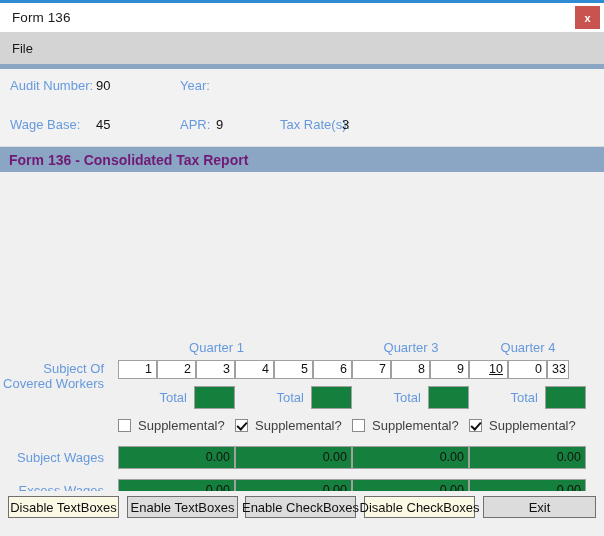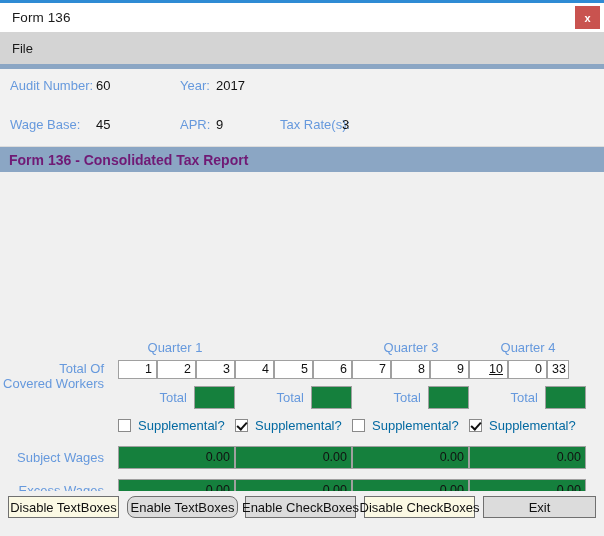--- a/index.html
+++ b/index.html
@@ -174,21 +174,21 @@
     left: 3px;
     top: 0px;
     width: 4px;
     height: 8px;
     border: solid #111111;
     border-width: 0 2px 2px 0;
     transform: rotate(42deg);
   }
   .cblabel {
     margin-left: 7px;
-    color: #0369a1;
+    color: #404040;
     font-size: 13px;
     white-space: nowrap;
   }
 
   
   .footer {
     position: absolute;
     left: 0;
     bottom: 0;
     width: 604px;
@@ -223,42 +223,41 @@
     <div class="close-btn">x</div>
   </div>
 
   <div class="menubar">
     <div class="menu-item">File</div>
   </div>
 
   <div class="infostrip">
     <div class="inforow">
       <span class="lbl f-audit-lbl">Audit Number:</span>
-      <span class="val f-audit-val">60</span>
+      <span class="val f-audit-val">90</span>
       <span class="lbl f-year-lbl">Year:</span>
-      <span class="val f-year-val">2017</span>
     </div>
     <div class="inforow">
       <span class="lbl f-wage-lbl">Wage Base:</span>
       <span class="val f-wage-val">45</span>
       <span class="lbl f-apr-lbl">APR:</span>
       <span class="val f-apr-val">9</span>
       <span class="lbl f-tax-lbl">Tax Rate(s):</span>
       <span class="val f-tax-val">3</span>
     </div>
   </div>
 
   <div class="banner">Form 136 - Consolidated Tax Report</div>
 
   <div class="gridarea" id="gridarea">
-      <div class="qhead" style="left: 116px;">Quarter 1</div>
+      <div class="qhead" style="left: 126px; text-align: right;">Quarter 1</div>
       <div class="qhead" style="left: 352px;">Quarter 3</div>
       <div class="qhead" style="left: 469px;">Quarter 4</div>
       <div class="rowlabel" style="top: 189px;">
-        <div>Total Of</div>
+        <div>Subject Of</div>
         <div>Covered Workers</div>
       </div>
       <div class="tb enabled" style="left: 118px; top: 188px; width: 39px; height: 19px; line-height: 17px;">1</div>
       <div class="tb enabled" style="left: 157px; top: 188px; width: 39px; height: 19px; line-height: 17px;">2</div>
       <div class="tb enabled" style="left: 196px; top: 188px; width: 39px; height: 19px; line-height: 17px;">3</div>
       <div style="position: absolute; left: 145px; top: 218px; width: 42px; text-align: right; color: rgb(102, 153, 221); font-size: 13px;">Total</div>
       <div class="tb blank" style="left: 194px; top: 214px; width: 41px; height: 23px; line-height: 21px;">0</div>
       <div class="tb enabled" style="left: 235px; top: 188px; width: 39px; height: 19px; line-height: 17px;">4</div>
       <div class="tb enabled" style="left: 274px; top: 188px; width: 39px; height: 19px; line-height: 17px;">5</div>
       <div class="tb enabled" style="left: 313px; top: 188px; width: 39px; height: 19px; line-height: 17px;">6</div>
@@ -306,19 +305,19 @@
       <div class="tb" style="left: 352px; top: 340px; width: 117px; height: 23px; line-height: 21px;">0.00</div>
       <div class="tb" style="left: 469px; top: 340px; width: 117px; height: 23px; line-height: 21px;">0.00</div>
       <div class="tb" style="left: 118px; top: 373px; width: 117px; height: 23px; line-height: 21px;">0.00</div>
       <div class="tb" style="left: 235px; top: 373px; width: 117px; height: 23px; line-height: 21px;">0.00</div>
       <div class="tb" style="left: 352px; top: 373px; width: 117px; height: 23px; line-height: 21px;">0.00</div>
       <div class="tb" style="left: 469px; top: 373px; width: 117px; height: 23px; line-height: 21px;">0.00</div>
     </div>
 
   <div class="footer" id="footer">
       <div class="btn cream" style="left: 8px; width: 111px;">Disable TextBoxes</div>
-      <div class="btn" style="left: 127px; width: 111px; border-radius: 8px;">Enable TextBoxes</div>
+      <div class="btn" style="left: 127px; width: 111px;">Enable TextBoxes</div>
       <div class="btn" style="left: 245px; width: 111px;">Enable CheckBoxes</div>
       <div class="btn cream" style="left: 364px; width: 111px;">Disable CheckBoxes</div>
       <div class="btn" style="left: 483px; width: 113px;">Exit</div>
     </div>
 
 </div>
 
 </body></html>

